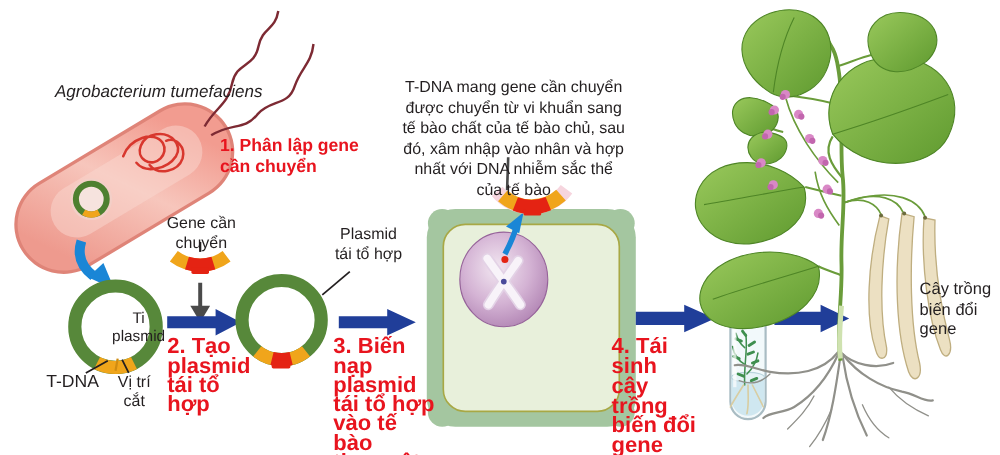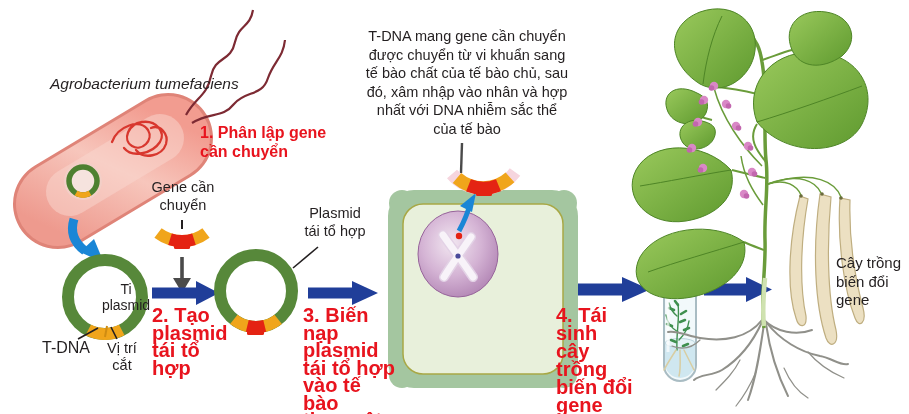--- a/index.html
+++ b/index.html
@@ -5,21 +5,21 @@
   html,body{margin:0;padding:0;background:#ffffff;}
   .stage{
     position:relative;width:909px;height:414px;background:#ffffff;overflow:hidden;
     font-family:"Liberation Sans","DejaVu Sans",sans-serif;color:var(--text_black,#231f20);
   }
   .stage svg{position:absolute;left:0;top:0;}
   .lbl{position:absolute;white-space:pre-line;line-height:18px;font-size:14.5px;color:var(--text_black,#231f20);}
   .italic{font-style:italic;font-size:15.5px;margin-left:32px;}
   .center{text-align:center;}
   .step{position:absolute;white-space:pre-line;font-weight:bold;font-size:20px;line-height:17.5px;color:var(--step_text_red,#e8141e);}
-  .note{font-size:14.5px;line-height:18.5px;}
+  .note{font-size:14.5px;line-height:18.5px;margin-top:44px;}
 </style>
 </head>
 <body>
 
 <div class="stage">
 
 <svg width="909" height="414" viewBox="0 0 909 414">
   <defs>
     <linearGradient id="bactg" x1="140" y1="105" x2="75" y2="240" gradientUnits="userSpaceOnUse">
       <stop offset="0" stop-color="#f29c90"></stop>
@@ -256,21 +256,21 @@
           <circle cx="841" cy="198" r="1.8"></circle>
     </g>
   </g>
 </svg>
 
 <div class="lbl italic" style="left:18px;top:75px;width:200px;">Agrobacterium tumefaciens</div>
 
 <div class="step" style="left:200px;top:123px;width:132px;font-size:16px;line-height:19px;">1. Phân lập gene
 cần chuyển</div>
 
-<div class="lbl center" style="left:142px;top:178px;width:82px;">Gene cần
+<div class="lbl center" style="left:142px;top:194px;width:82px;">Gene cần
 chuyển</div>
 
 <div class="lbl center" style="left:90px;top:281px;width:72px;line-height:16px;font-size:14px;">Ti
 plasmid</div>
 
 <div class="lbl" style="left:42px;top:339px;width:56px;font-size:16px;">T-DNA</div>
 
 <div class="lbl center" style="left:97px;top:340px;width:50px;line-height:17px;">Vị trí
 cắt</div>
 

